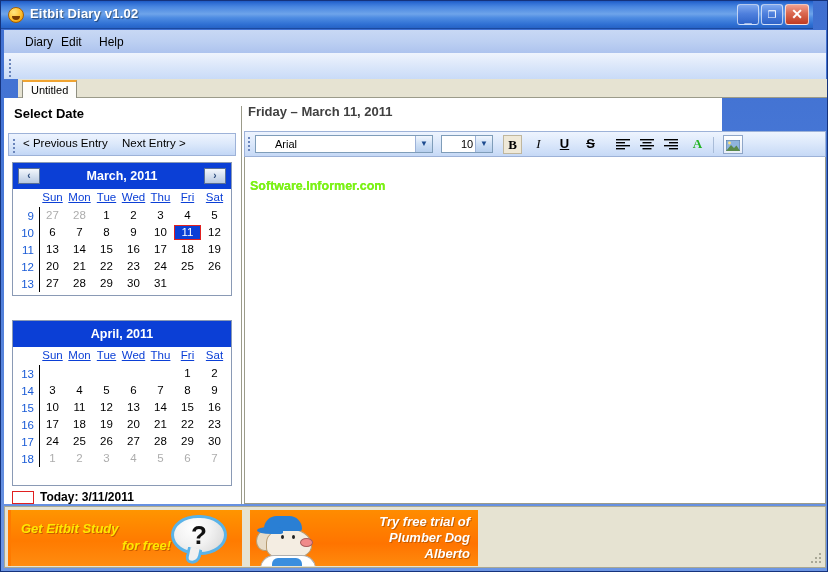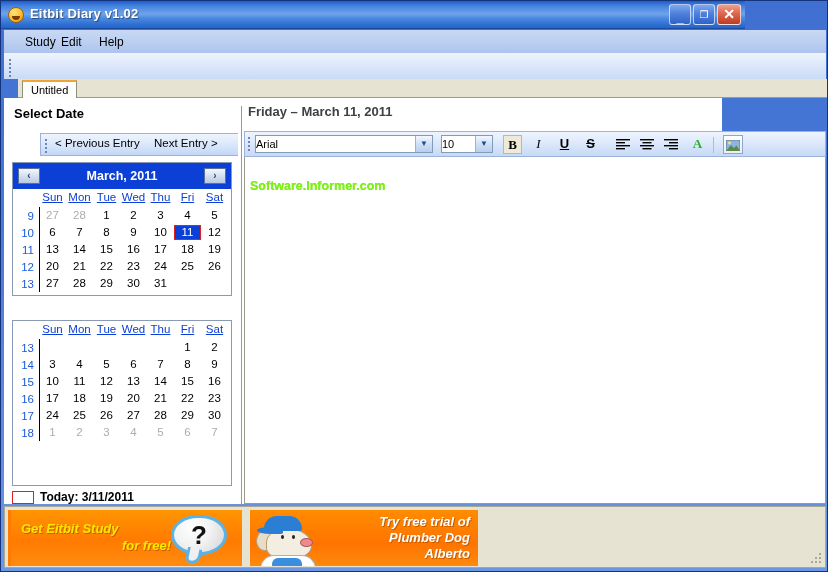--- a/index.html
+++ b/index.html
@@ -19,21 +19,21 @@
     box-sizing: border-box;
     overflow: hidden;
     background: linear-gradient(to bottom, #3f6fd0 0%, #4a7ad8 40%, #6d96e3 100%);
     border: 1px solid #15337c;
   }
 
   
   .titlebar {
     position: absolute;
     left: 0; top: 0;
-    width: 744px;
+    width: 812px;
     height: 28px;
     background: linear-gradient(to bottom,
        #1f5bc4 0%, #2f6ed4 8%, #4a87e0 22%, #6ea4ea 48%,
        #4e8ce2 62%, #2d6ed2 88%, #2763c6 100%);
     box-sizing: border-box;
     border-bottom: 1px solid #1b4aa0;
   }
   .title-icon {
     position: absolute;
     left: 7px; top: 6px;
@@ -178,21 +178,20 @@
     font-weight: bold;
     color: #000;
   }
   .navbar {
     position: absolute;
     left: 4px; top: 35px;
     width: 228px; height: 23px;
     background: linear-gradient(to bottom, #eef4fe 0%, #dde9fb 45%, #c3d7f6 100%);
     border: 1px solid #9db2d8;
     box-sizing: border-box;
-    margin-left: 32px;
   }
   .navbar .navbtn {
     position: absolute;
     top: 3px;
     font-size: 11.5px;
     color: #000;
     cursor: pointer;
     white-space: nowrap;
   }
 
@@ -348,21 +347,21 @@
     height: 18px;
     background: #fff;
     border: 1px solid #7f9db9;
     box-sizing: border-box;
     display: flex;
     align-items: center;
     cursor: pointer;
   }
   .combo .val {
     flex: 1;
-    padding-left: 0;
+    padding-left: 19px;
     font-size: 11px;
     color: #000;
     white-space: nowrap;
     overflow: hidden;
   }
   .combo .arw {
     width: 16px; height: 16px;
     background: linear-gradient(to bottom, #f2f7fe 0%, #cfe0f5 50%, #b7cfee 100%);
     border-left: 1px solid #9db2d8;
     color: #1d4b8f;
@@ -591,21 +590,21 @@
       <div class="winbtn max">
         <span class="g">❐</span>
       </div>
       <div class="winbtn close">
         <span class="g">✕</span>
       </div>
     </div>
   </div>
 
   <div class="menubar">
-    <div class="mi" style="left:16px">Study</div>
+    <div class="mi" style="left:16px">Diary</div>
     <div class="mi" style="left:52px">Edit</div>
     <div class="mi" style="left:90px">Help</div>
   </div>
 
   <div class="toolband">
     <div class="grip" style="left:5px; top:6px">
       <i></i>
         <i></i>
         <i></i>
         <i></i>
@@ -699,20 +698,23 @@
               <div class="day">30</div>
               <div class="day">31</div>
               <div class="day"></div>
               <div class="day"></div>
             </div>
           </div>
         </div>
       </div>
 
       <div class="cal april">
+        <div class="cal-head">
+          <span>April, 2011</span>
+        </div>
         <div class="cal-body">
           <div class="dow">
             <span>Sun</span>
             <span>Mon</span>
             <span>Tue</span>
             <span>Wed</span>
             <span>Thu</span>
             <span>Fri</span>
             <span>Sat</span>
           </div>

